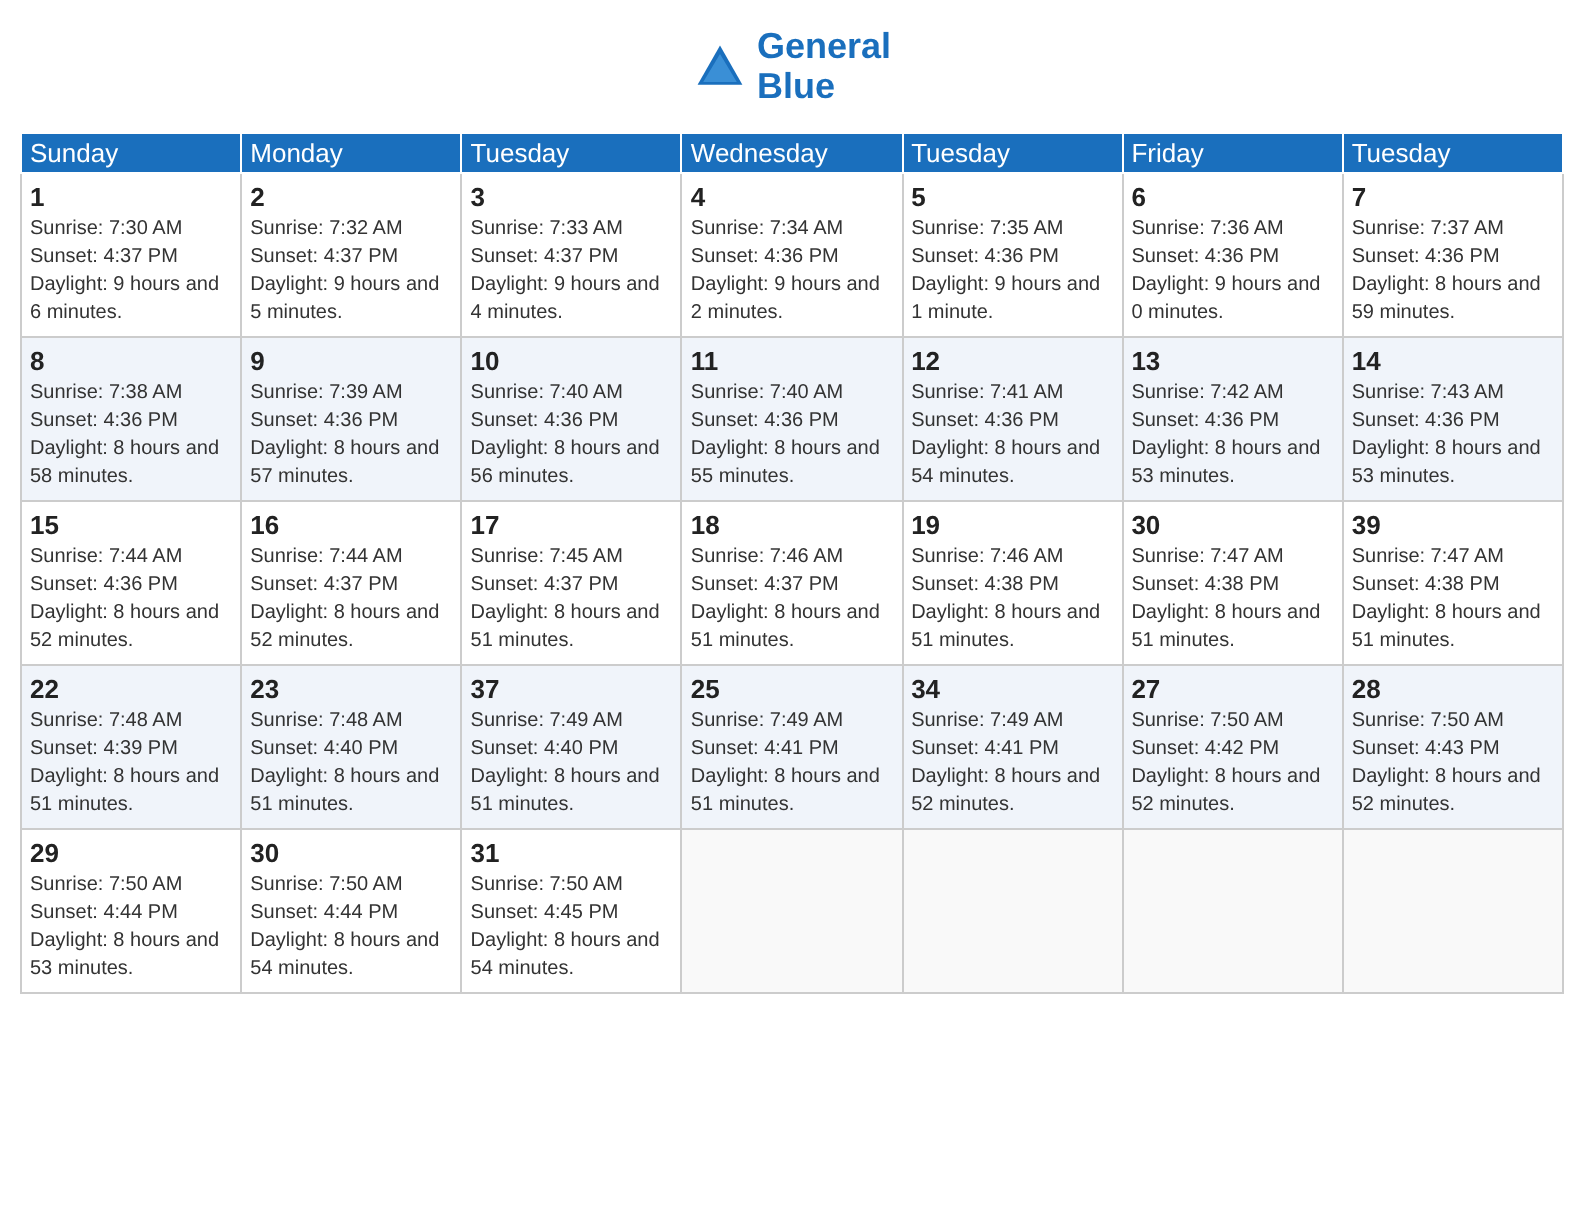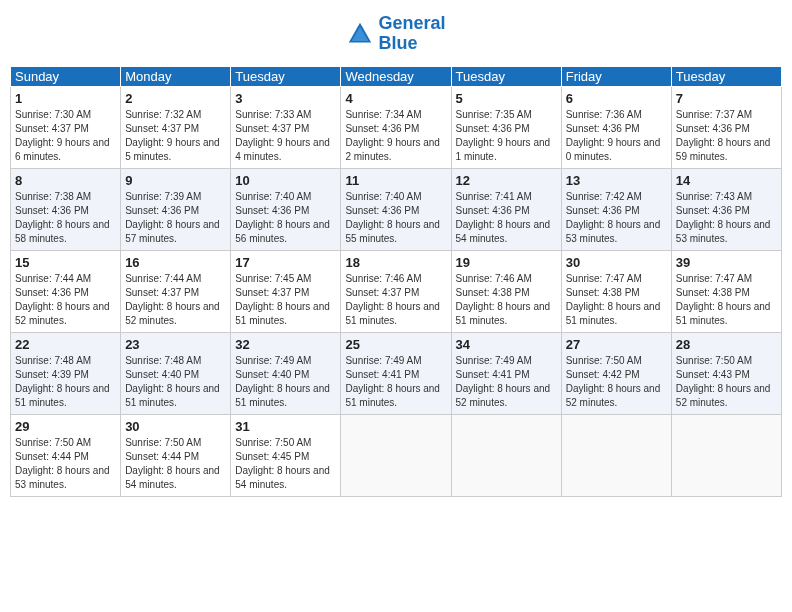--- a/index.html
+++ b/index.html
@@ -300,21 +300,21 @@
         </td>
         <td>
           <div class="day-num">23</div>
           <div class="day-info">
             Sunrise: 7:48 AM<br>
             Sunset: 4:40 PM<br>
             Daylight: 8 hours and 51 minutes.
           </div>
         </td>
         <td>
-          <div class="day-num">32</div>
+          <div class="day-num">37</div>
           <div class="day-info">
             Sunrise: 7:49 AM<br>
             Sunset: 4:40 PM<br>
             Daylight: 8 hours and 51 minutes.
           </div>
         </td>
         <td>
           <div class="day-num">25</div>
           <div class="day-info">
             Sunrise: 7:49 AM<br>

